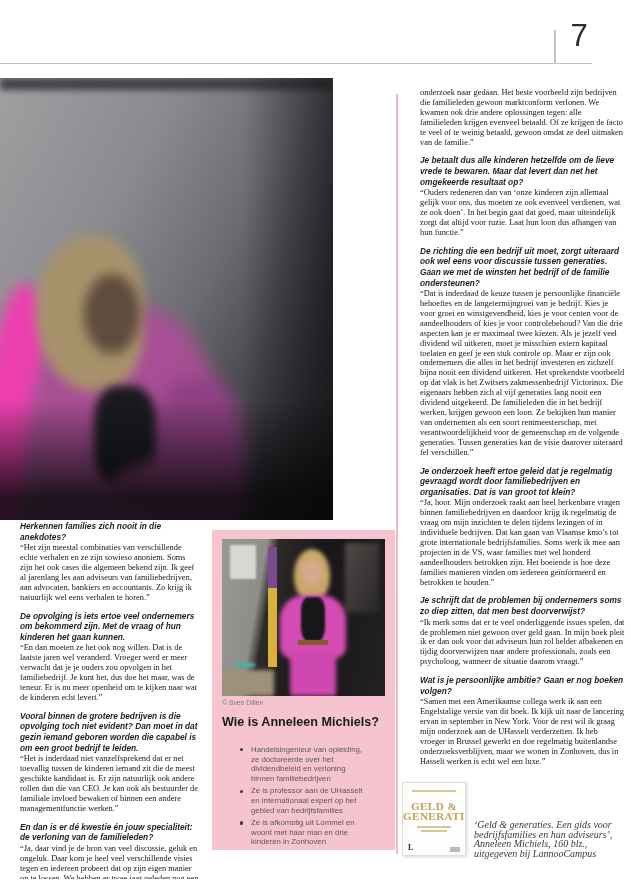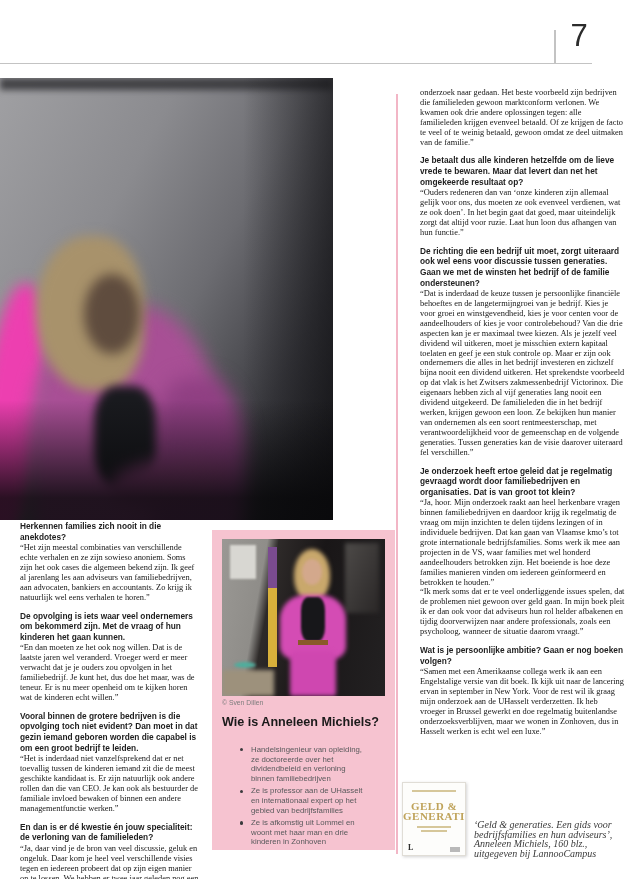--- a/index.html
+++ b/index.html
@@ -29,21 +29,21 @@
   .blazer2{left:150px;top:300px;width:95px;height:200px;background:#8f3f82;border-radius:40%;filter:blur(10px);}
   .hair{left:36px;top:158px;width:108px;height:155px;background:#a8926b;border-radius:52% 46% 42% 56%;filter:blur(6px);}
   .face{left:84px;top:196px;width:56px;height:80px;background:#5f4c3e;border-radius:50%;filter:blur(6px);}
   .black-top{left:94px;top:308px;width:62px;height:100px;background:#191a1e;border-radius:35%;filter:blur(5px);}
   .arms-cross{left:110px;top:382px;width:120px;height:42px;background:#93417f;border-radius:45%;filter:blur(8px);transform:rotate(-8deg);}
   
   .text-col{position:absolute;}
   .col-left{left:20px; top:521px; width:179px; height:358px; overflow:hidden;}
   .col-right{left:420px; top:88px; width:205px; height:692px; overflow:hidden;}
   .q{
-    font-family:"Liberation Sans", sans-serif; font-weight:bold; 
+    font-family:"Liberation Sans", sans-serif; font-weight:bold; font-style:italic;
     font-size:8.3px; line-height:10.6px; color:#1e1e1e; margin:8px 0 1px 0;
   }
   .qa:first-child .q{margin-top:0;}
   .a{font-size:8.4px; line-height:9.9px; color:#161616; margin:0;}
   .column-divider{position:absolute; left:396px; top:94px; width:2px; height:760px; background:#f2b6c6;}
   
   .profile-box{
     position:absolute; left:212px; top:530px; width:183px; height:320px;
     background:#f6c3d0; box-sizing:border-box; padding:9px 10px 8px 10px; overflow:hidden;
     font-family:"Liberation Sans", sans-serif;
@@ -113,22 +113,22 @@
     <div class="right-shade"></div>
     <div class="bottom-shade"></div>
   </div>
 
   <div class="text-col col-left">
     <div class="qa">
       <p class="q">Herkennen families zich nooit in die anekdotes?</p>
       <p class="a">“Het zijn meestal combinaties van verschillende echte verhalen en ze zijn sowieso anoniem. Soms zijn het ook cases die algemeen bekend zijn. Ik geef al jarenlang les aan adviseurs van familiebedrijven, aan advocaten, bankiers en accountants. Zo krijg ik natuurlijk wel eens verhalen te horen.”</p>
     </div>
     <div class="qa">
-      <p class="q">De opvolging is iets waar veel ondernemers om bekommerd zijn. Met de vraag of hun kinderen het gaan kunnen.</p>
-      <p class="a">“En dan moeten ze het ook nog willen. Dat is de laatste jaren wel veranderd. Vroeger werd er meer verwacht dat je je ouders zou opvolgen in het familiebedrijf. Je kunt het, dus doe het maar, was de teneur. Er is nu meer openheid om te kijken horen wat de kinderen echt willen.”</p>
+      <p class="q">De opvolging is iets ertoe veel ondernemers om bekommerd zijn. Met de vraag of hun kinderen het gaan kunnen.</p>
+      <p class="a">“En dan moeten ze het ook nog willen. Dat is de laatste jaren wel veranderd. Vroeger werd er meer verwacht dat je je ouders zou opvolgen in het familiebedrijf. Je kunt het, dus doe het maar, was de teneur. Er is nu meer openheid om te kijken naar wat de kinderen echt levert.”</p>
     </div>
     <div class="qa">
       <p class="q">Vooral binnen de grotere bedrijven is die opvolging toch niet evident? Dan moet in dat gezin iemand geboren worden die capabel is om een groot bedrijf te leiden.</p>
       <p class="a">“Het is inderdaad niet vanzelfsprekend dat er net toevallig tussen de kinderen iemand zit die de meest geschikte kandidaat is. Er zijn natuurlijk ook andere rollen dan die van CEO. Je kan ook als bestuurder de familiale invloed bewaken of binnen een andere managementfunctie werken.”</p>
     </div>
     <div class="qa">
       <p class="q">En dan is er dé kwestie én jouw specialiteit: de verloning van de familieleden?</p>
       <p class="a">“Ja, daar vind je de bron van veel discussie, geluk en ongeluk. Daar kom je heel veel verschillende visies tegen en iedereen probeert dat op zijn eigen manier op te lossen. We hebben er twee jaar geleden nog een groot</p>
     </div>
   </div>
@@ -145,20 +145,21 @@
     </div>
     <div class="qa">
       <p class="q">De richting die een bedrijf uit moet, zorgt uiteraard ook wel eens voor discussie tussen generaties. Gaan we met de winsten het bedrijf of de familie ondersteunen?</p>
       <p class="a">“Dat is inderdaad de keuze tussen je persoonlijke financiële behoeftes en de langetermijngroei van je bedrijf. Kies je voor groei en winstgevendheid, kies je voor centen voor de aandeelhouders of kies je voor controlebehoud? Van die drie aspecten kan je er maximaal twee kiezen. Als je jezelf veel dividend wil uitkeren, moet je misschien extern kapitaal toelaten en geef je een stuk controle op. Maar er zijn ook ondernemers die alles in het bedrijf investeren en zichzelf bijna nooit een dividend uitkeren. Het sprekendste voorbeeld op dat vlak is het Zwitsers zakmessenbedrijf Victorinox. Die eigenaars hebben zich al vijf generaties lang nooit een dividend uitgekeerd. De familieleden die in het bedrijf werken, krijgen gewoon een loon. Ze bekijken hun manier van ondernemen als een soort rentmeesterschap, met verantwoordelijkheid voor de gemeenschap en de volgende generaties. Tussen generaties kan de visie daarover uiteraard fel verschillen.”</p>
     </div>
     <div class="qa">
       <p class="q">Je onderzoek heeft ertoe geleid dat je regelmatig gevraagd wordt door familiebedrijven en organisaties. Dat is van groot tot klein?</p>
       <p class="a">“Ja, hoor. Mijn onderzoek raakt aan heel herkenbare vragen binnen familiebedrijven en daardoor krijg ik regelmatig de vraag om mijn inzichten te delen tijdens lezingen of in individuele bedrijven. Dat kan gaan van Vlaamse kmo’s tot grote internationale bedrijfsfamilies. Soms werk ik mee aan projecten in de VS, waar families met wel honderd aandeelhouders betrokken zijn. Het boeiende is hoe deze families manieren vinden om iedereen geïnformeerd en betrokken te houden.”</p>
     </div>
     <div class="qa">
+      <p class="q">Je schrijft dat de problemen bij ondernemers soms zo diep zitten, dat men best doorverwijst?</p>
       <p class="a">“Ik merk soms dat er te veel onderliggende issues spelen, dat de problemen niet gewoon over geld gaan. In mijn boek pleit ik er dan ook voor dat adviseurs hun rol helder afbakenen en tijdig doorverwijzen naar andere professionals, zoals een psycholoog, wanneer de situatie daarom vraagt.”</p>
     </div>
     <div class="qa">
       <p class="q">Wat is je persoonlijke ambitie? Gaan er nog boeken volgen?</p>
       <p class="a">“Samen met een Amerikaanse collega werk ik aan een Engelstalige versie van dit boek. Ik kijk uit naar de lancering ervan in september in New York. Voor de rest wil ik graag mijn onderzoek aan de UHasselt verderzetten. Ik heb vroeger in Brussel gewerkt en doe regelmatig buitenlandse onderzoeksverblijven, maar we wonen in Zonhoven, dus in Hasselt werken is echt wel een luxe.”</p>
     </div>
   </div>
 
   <div class="profile-box">
     <div class="profile-photo">

